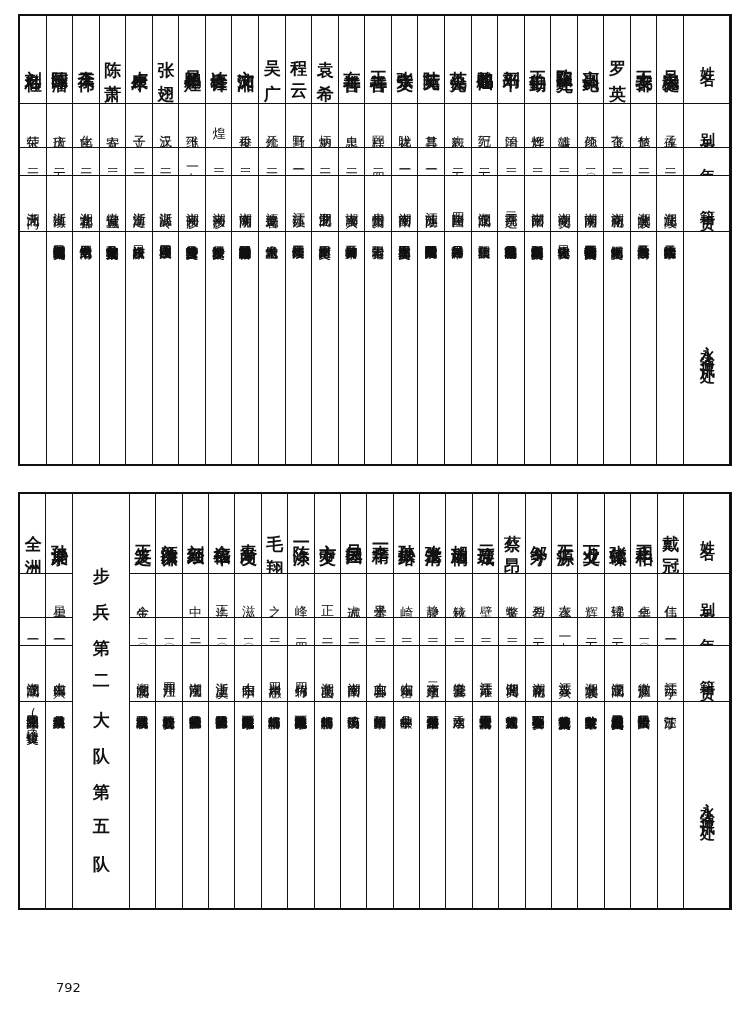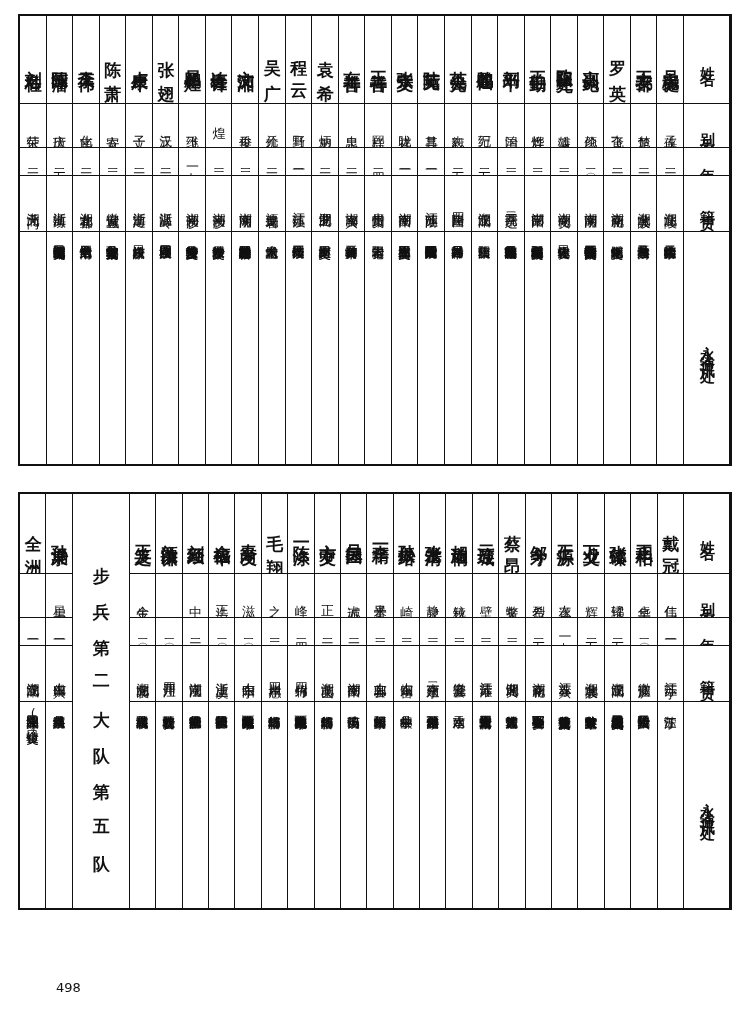--- a/index.html
+++ b/index.html
@@ -971,14 +971,14 @@
         </div>
         <div class="cell r-origin or">
           <span class="v">湖北汉阳</span>
         </div>
         <div class="cell r-addr ad">
           <span class="v">湖北汉阳县邓家口(金口镇转交)</span>
         </div>
       </div>
     </div>
 
-  <div class="pageno">498</div>
+  <div class="pageno">792</div>
 </div>
 
 </body></html>

